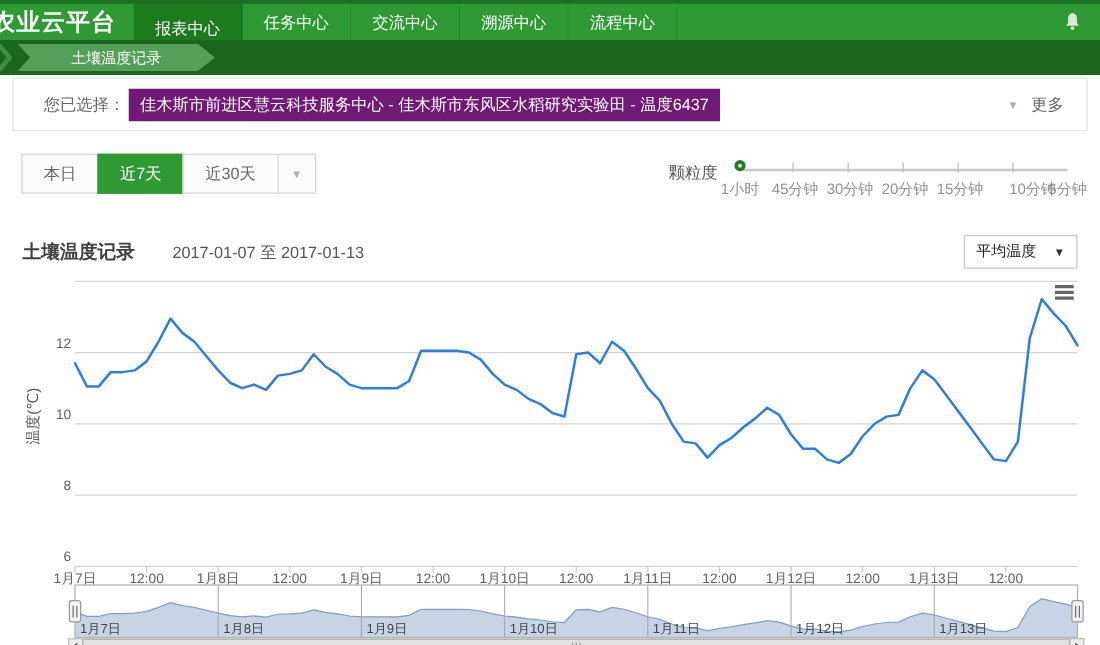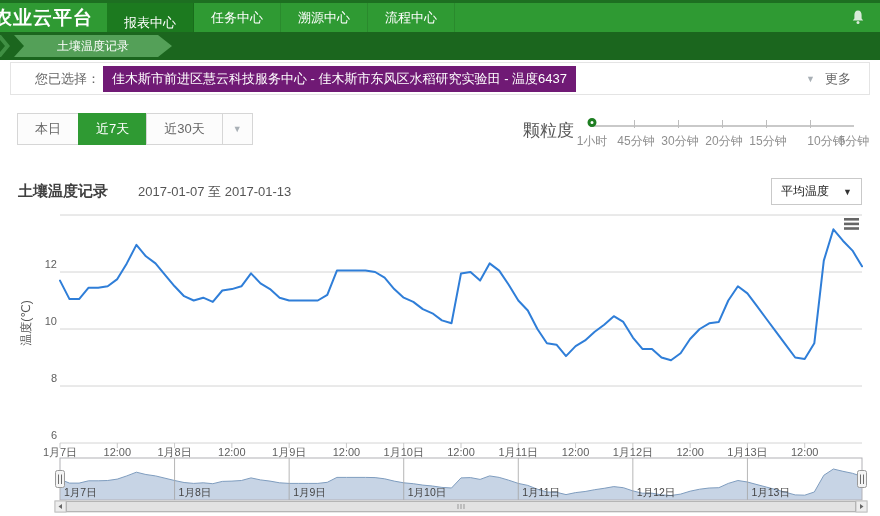--- a/index.html
+++ b/index.html
@@ -19,36 +19,36 @@
 
   
   .crumb-bar { height:28px; background:#1b661e; display:flex; align-items:center; }
   .crumb-lead { width:14px; height:22px; background:#3f8f43; margin-left:-4px;
     clip-path:polygon(0 0,5px 0,14px 50%,5px 100%,0 100%,9px 50%); }
   .crumb-chip { margin-left:4px; width:158px; height:22px; line-height:22px; text-align:center;
     background:#54a058; color:#fff; font-size:12px; cursor:pointer;
     clip-path:polygon(0 0,144px 0,158px 50%,144px 100%,0 100%,10px 50%); }
 
   
-  .sel-panel { margin:2px 10px 0; border:1px solid #e4e4e4; height:33px; display:flex; align-items:center; font-size:13px; background:#fff; }
+  .sel-panel { margin:2px 10px 0; border:1px solid #e4e4e4; height:43px; display:flex; align-items:center; font-size:13px; background:#fff; }
   .sel-label { color:#666; margin-left:24px; }
   .sel-chip  { background:#701a75; color:#fff; padding:4px 9px; margin-left:3px; cursor:default; }
   .sel-right { margin-left:auto; margin-right:18px; color:#666; display:flex; align-items:center; cursor:pointer; }
   .caret { font-size:9px; color:#a9b0b6; margin-right:10px; }
 
   
   .controls { margin:18px 18px 0; display:flex; justify-content:space-between; align-items:flex-start; }
   .btn-group { display:flex; }
   .btn { border:1px solid #d6d6d6; background:#fcfcfc; color:#666; font-size:13px; padding:6px 17px; margin-left:-1px; cursor:pointer; }
   .btn.active { background:#2f9a33; border-color:#2f9a33; color:#fff; }
   .btn.caret-btn { padding:6px 10px; display:flex; align-items:center; }
   .btn.caret-btn .caret { margin:0; }
 
   .gran { display:flex; margin-top:3px; }
-  .gran-label { font-size:17px; color:#555; margin-right:16px; margin-top:3px; white-space:nowrap; }
+  .gran-label { font-size:13px; color:#555; margin-right:16px; margin-top:3px; white-space:nowrap; }
   .slider { position:relative; width:272px; height:42px; }
   .slider-track { position:absolute; left:0; right:8px; top:9px; height:2px; background:#c9c9c9; }
   .slider-tick { position:absolute; top:4px; width:1px; height:8px; background:#bdbdbd; }
   .slider-handle { position:absolute; top:2px; width:9px; height:9px; border:3px solid #1e7e22; border-radius:50%;
                    background:#fff; transform:translateX(-50%); cursor:pointer; }
   .slider-label { position:absolute; top:17px; transform:translateX(-50%); font-size:12px; color:#8f8f8f; white-space:nowrap; }
 
   
   .chart-head { margin:20px 18px 0; display:flex; align-items:center; }
   .chart-title { font-size:15px; font-weight:bold; color:#404040; }
@@ -68,20 +68,23 @@
 <body>
 
 <div class="navbar">
   <div class="logo">农业云平台</div>
   <div class="nav-items">
     <div class="nav-item active">
         <span>报表中心</span>
       </div>
     <div class="nav-item">
         <span>任务中心</span>
+      </div>
+    <div class="nav-item">
+        <span>交流中心</span>
       </div>
     <div class="nav-item">
         <span>溯源中心</span>
       </div>
     <div class="nav-item">
         <span>流程中心</span>
       </div>
   </div>
   <div class="bell">
     <svg width="16" height="17" viewBox="0 0 16 17">

